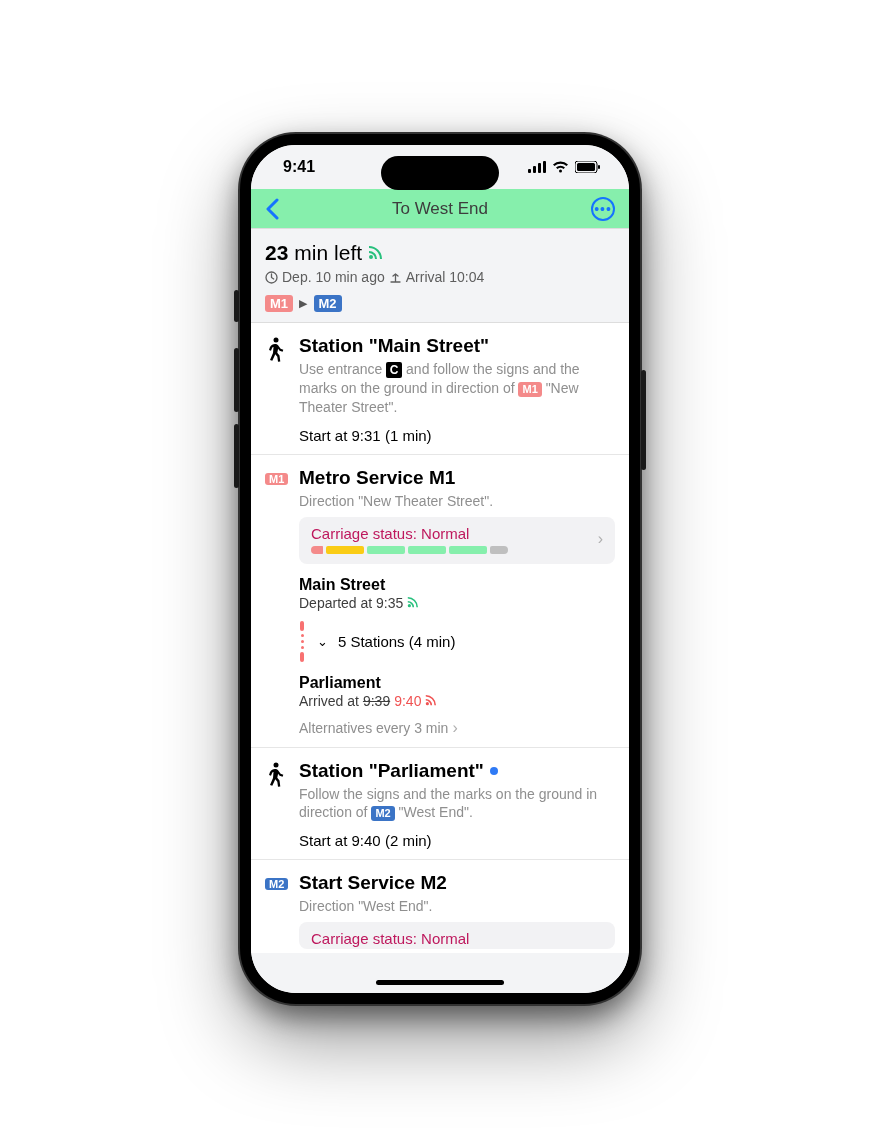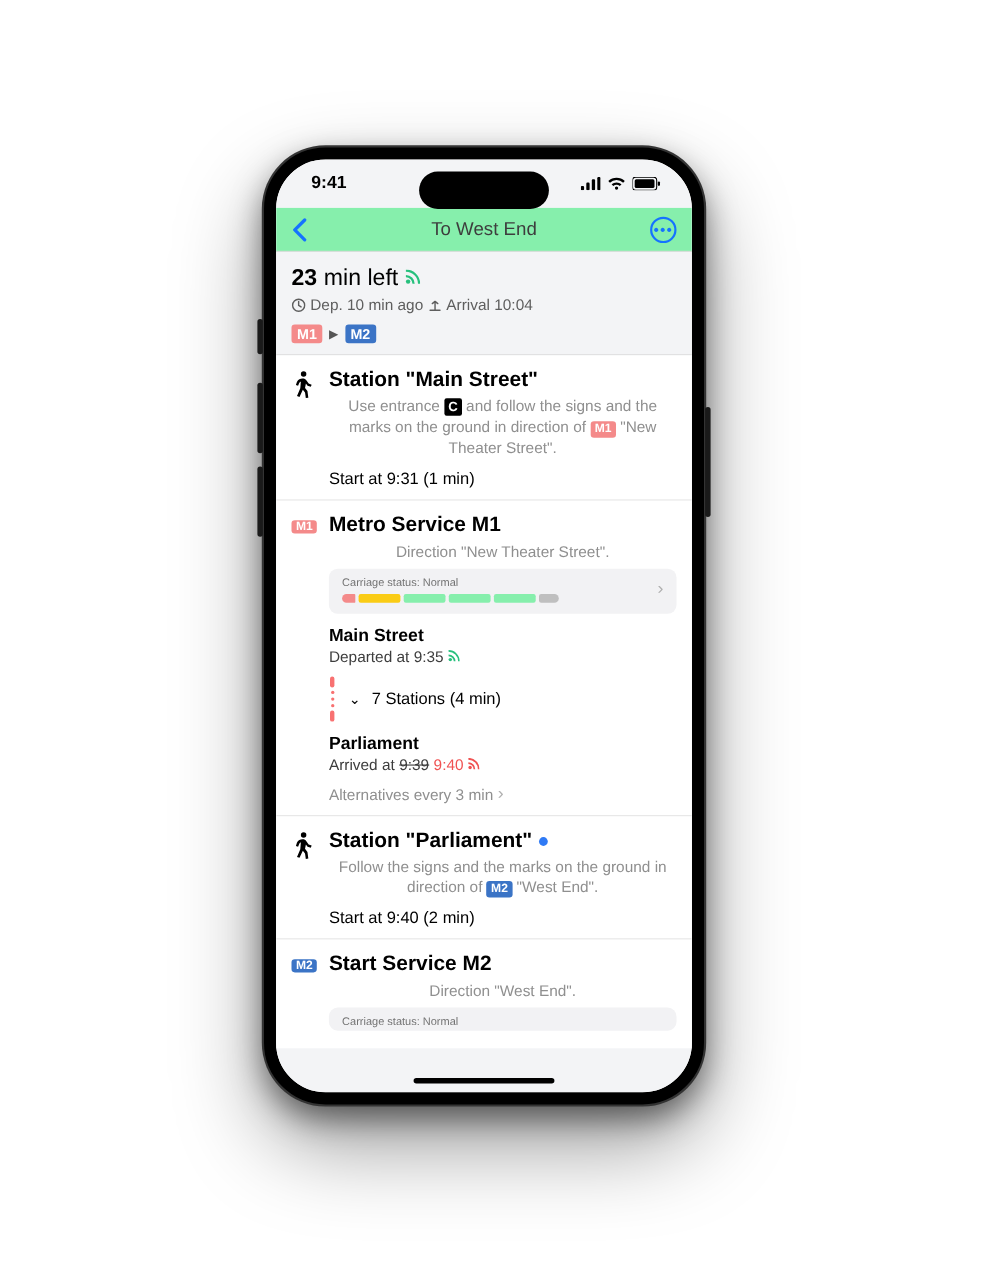--- a/index.html
+++ b/index.html
@@ -152,21 +152,20 @@
     font-size: 19px;
     font-weight: 800;
     color: #000;
     display: flex; align-items: center; gap: 6px;
   }
   .step-desc {
     font-size: 14px;
     color: #8f8f8f;
     margin-top: 3px;
     line-height: 1.35;
-    text-align: center;
   }
   .step-meta {
     font-size: 15px;
     color: #000;
     margin-top: 10px;
   }
   .entrance-badge {
     display: inline-flex;
     background: #000; color: #fff;
     font-weight: 800; font-size: 12px;
@@ -176,21 +175,21 @@
     vertical-align: middle;
   }
   .carriage-card {
     background: #f2f2f4;
     border-radius: 8px;
     padding: 8px 12px 10px;
     margin-top: 6px;
     display: flex; align-items: center; gap: 8px;
   }
   .carriage-info { flex: 1; }
-  .carriage-label { font-size: 10px; color: #737373; }
+  .carriage-label { font-size: 15px; color: #be185d; }
   .carriage-bar { display: flex; gap: 3px; margin-top: 4px; }
   .car { height: 8px; border-radius: 2px; }
   .car.front { width: 12px; border-top-left-radius: 10px; border-bottom-left-radius: 10px;}
   .car.mid { width: 38px; }
   .car.back { width: 18px; border-top-right-radius:4px; border-bottom-right-radius:4px; background:#bfbfbf !important;}
   .stop-group { margin-top: 12px; margin-left: 0; }
   .stop-name { font-size: 16px; font-weight: 700; color: #000; }
   .stop-time { font-size: 14px; color: #3d3d3d; margin-top: 1px; display:flex; gap:4px; align-items:center;}
   .between {
     margin: 10px 0 10px -2px;
@@ -370,21 +369,21 @@
             </div>
             <div class="between">
               <div class="dots">
                 <div class="dot-solid"></div>
                   <div class="dot-sm"></div>
                   <div class="dot-sm"></div>
                   <div class="dot-sm"></div>
                   <div class="dot-solid"></div>
               </div>
               <span style="font-size:13px;">⌄</span>
-              <span>7 Stations (4 min)</span>
+              <span>5 Stations (4 min)</span>
             </div>
             <div class="stop-group">
               <div class="stop-name">Parliament</div>
               <div class="stop-time">
                 <span>Arrived at </span>
                 <span class="strike">9:39</span>
                 <span class="delayed">9:40</span>
                 <span class="rss">
                     <svg width="11" height="11" viewBox="0 0 14 14">
                       <circle cx="3" cy="11" r="2" fill="#f05252"></circle>

